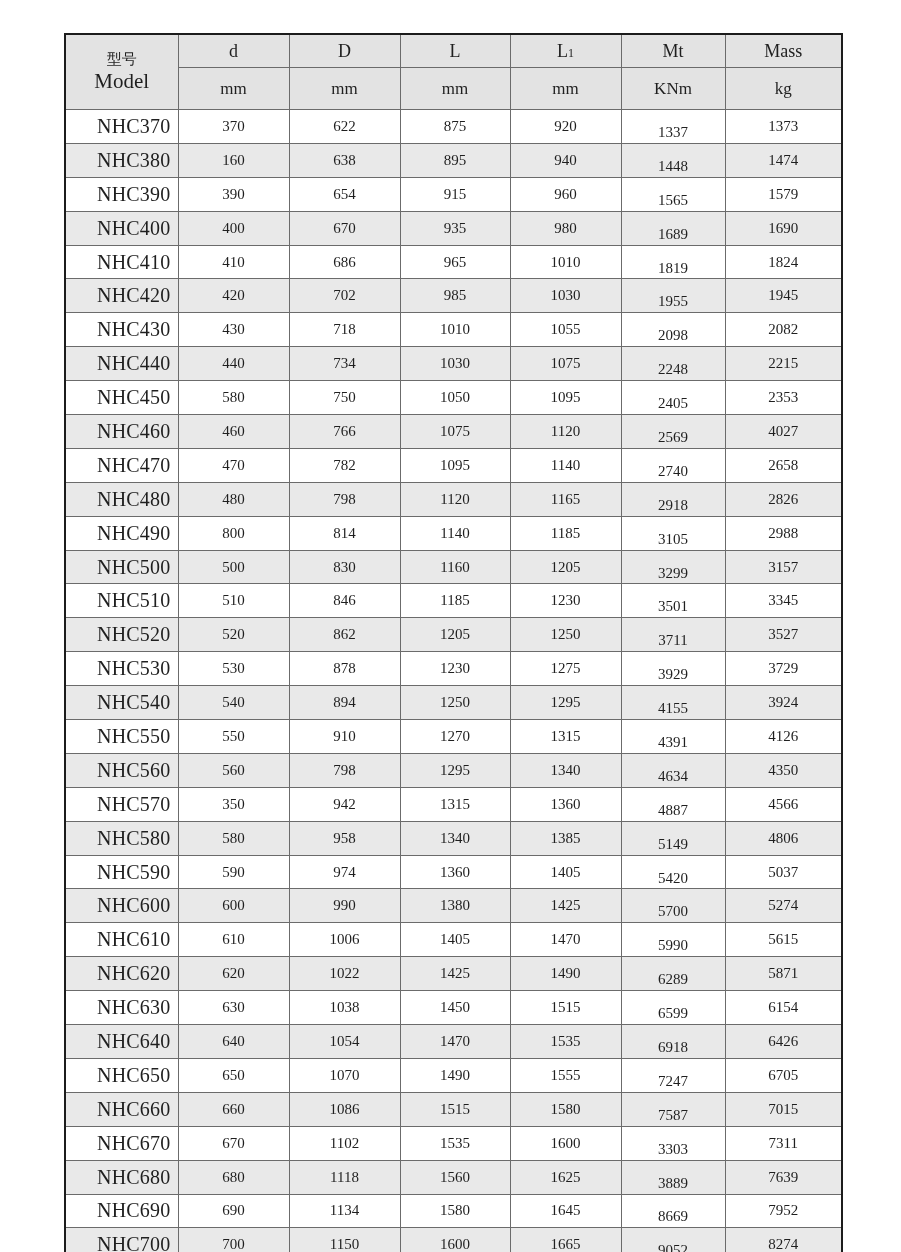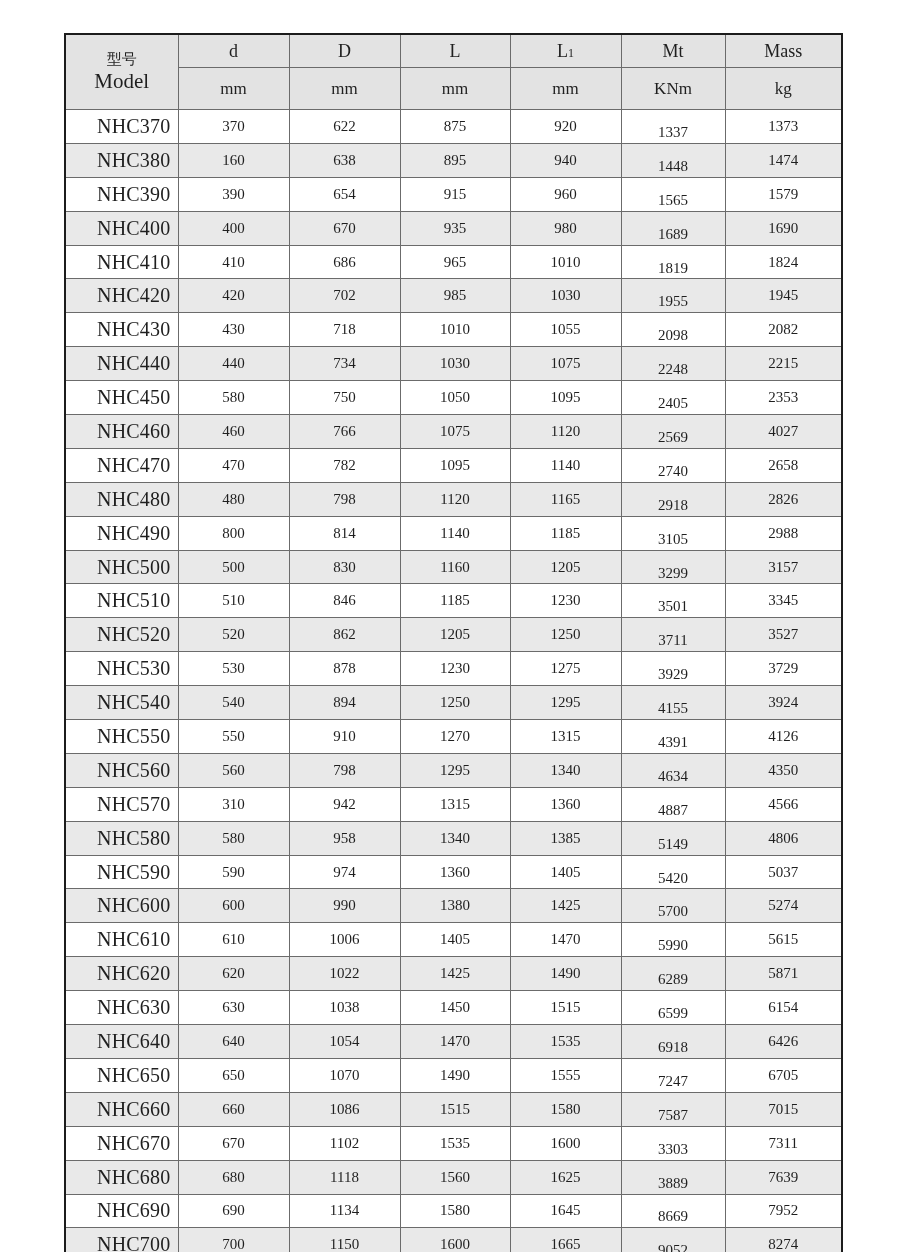--- a/index.html
+++ b/index.html
@@ -280,21 +280,21 @@
           <td class="model-cell">NHC560</td>
           <td>560</td>
           <td>798</td>
           <td>1295</td>
           <td>1340</td>
           <td><span class="mt-val">4634</span></td>
           <td>4350</td>
         </tr>
         <tr>
           <td class="model-cell">NHC570</td>
-          <td>310</td>
+          <td>350</td>
           <td>942</td>
           <td>1315</td>
           <td>1360</td>
           <td><span class="mt-val">4887</span></td>
           <td>4566</td>
         </tr>
         <tr>
           <td class="model-cell">NHC580</td>
           <td>580</td>
           <td>958</td>

